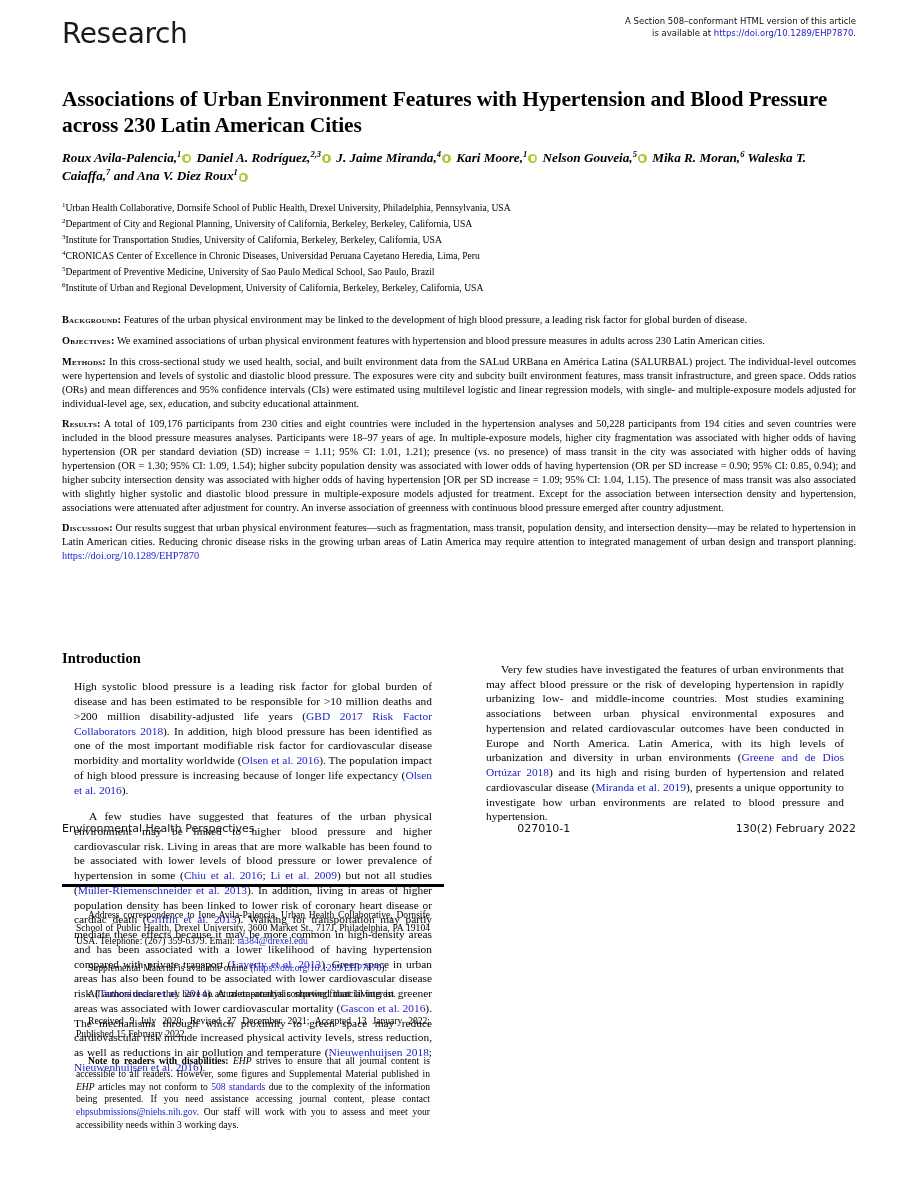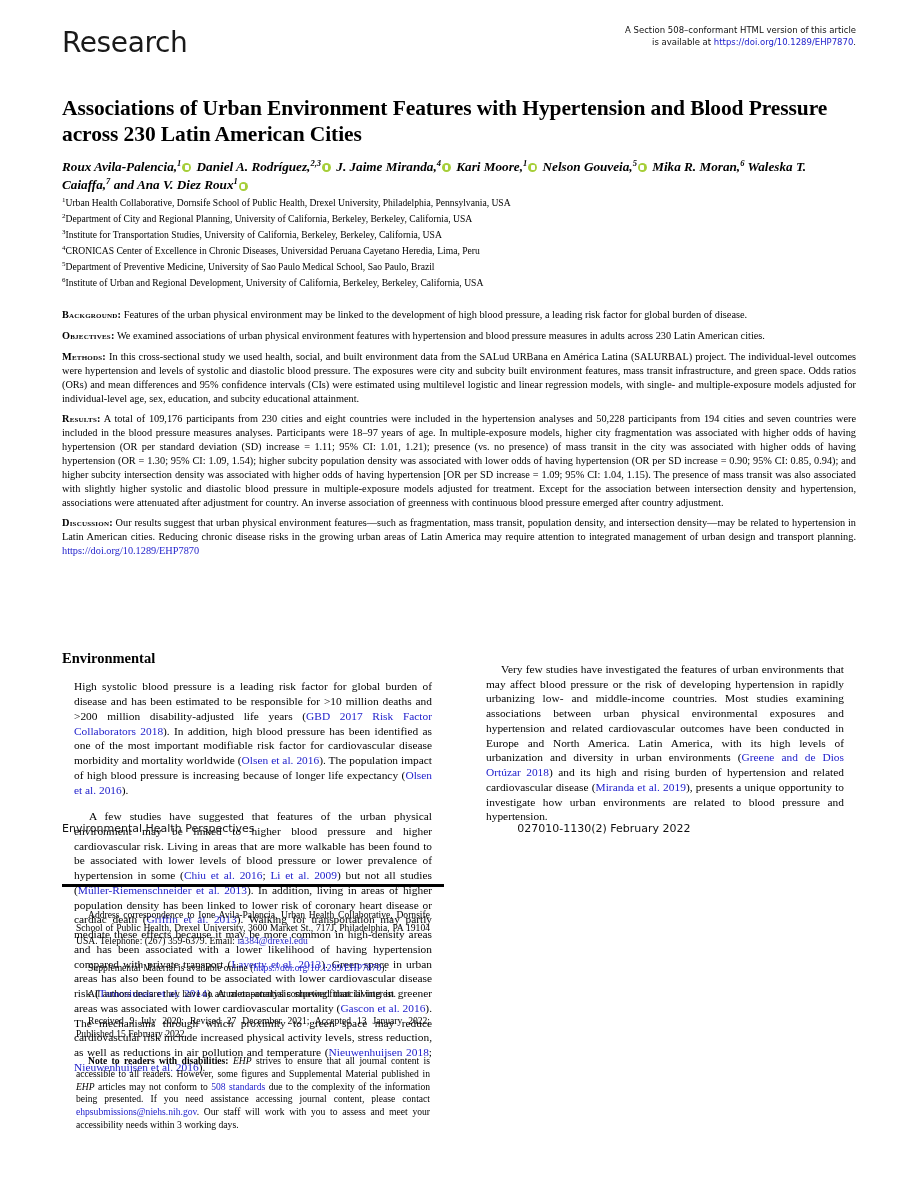--- a/index.html
+++ b/index.html
@@ -14,21 +14,21 @@
     font-family: "Liberation Serif", serif;
     color: #000000;
     overflow: hidden;
   }
   .page {
     position: absolute;
     left: 0; top: 0;
     width: 918px;
     height: 873px;
     box-sizing: border-box;
-    padding: 21px 62px 0 62px;
+    padding: 12px 62px 0 62px;
   }
 
   
   .masthead {
     display: flex;
     align-items: flex-start;
     justify-content: space-between;
     height: 62px;
   }
   .research-word {
@@ -88,20 +88,21 @@
     content: "";
     position: absolute;
     left: 2.6px; top: 2px;
     width: 3.8px; height: 5px;
     border-radius: 1px;
     background: #ffffff;
   }
 
   
   .affils {
+    margin-top: 14px;
     font-size: 9.6px;
     line-height: 1.56;
   }
   .affils div sup { font-size: 7px; }
 
   
   .abstract {
     margin-top: 17px;
     font-size: 10.3px;
     line-height: 1.345;
@@ -173,21 +174,21 @@
     bottom: 38px;
     width: 794px;
     display: flex;
     align-items: baseline;
     font-family: "DejaVu Sans", sans-serif;
     font-size: 11px;
     color: #111;
   }
   .footer .f-left { width: 38%; text-align: left; }
   .footer .f-center { width: 26%; text-align: right; }
-  .footer .f-right { width: 36%; }
+  .footer .f-right { width: 36%; text-align: right; }
 </style>
 </head>
 <body>
 
 <div class="page">
 
   <div class="masthead">
     <div class="research-word">Research</div>
     <div class="section508">
       <div>A Section 508–conformant HTML version of this article</div>
@@ -222,21 +223,21 @@
     <p><span class="sc">Background:</span><span> Features of the urban physical environment may be linked to the development of high blood pressure, a leading risk factor for global burden of disease.</span></p>
     <p><span class="sc">Objectives:</span><span> We examined associations of urban physical environment features with hypertension and blood pressure measures in adults across 230 Latin American cities.</span></p>
     <p><span class="sc">Methods:</span><span> In this cross-sectional study we used health, social, and built environment data from the SALud URBana en América Latina (SALURBAL) project. The individual-level outcomes were hypertension and levels of systolic and diastolic blood pressure. The exposures were city and subcity built environment features, mass transit infrastructure, and green space. Odds ratios (ORs) and mean differences and 95% confidence intervals (CIs) were estimated using multilevel logistic and linear regression models, with single- and multiple-exposure models adjusted for individual-level age, sex, education, and subcity educational attainment.</span></p>
     <p><span class="sc">Results:</span><span> A total of 109,176 participants from 230 cities and eight countries were included in the hypertension analyses and 50,228 participants from 194 cities and seven countries were included in the blood pressure measures analyses. Participants were 18–97 years of age. In multiple-exposure models, higher city fragmentation was associated with higher odds of having hypertension (OR per standard deviation (SD) increase = 1.11; 95% CI: 1.01, 1.21); presence (vs. no presence) of mass transit in the city was associated with higher odds of having hypertension (OR = 1.30; 95% CI: 1.09, 1.54); higher subcity population density was associated with lower odds of having hypertension (OR per SD increase = 0.90; 95% CI: 0.85, 0.94); and higher subcity intersection density was associated with higher odds of having hypertension [OR per SD increase = 1.09; 95% CI: 1.04, 1.15). The presence of mass transit was also associated with slightly higher systolic and diastolic blood pressure in multiple-exposure models adjusted for treatment. Except for the association between intersection density and hypertension, associations were attenuated after adjustment for country. An inverse association of greenness with continuous blood pressure emerged after country adjustment.</span></p>
     <p><span class="sc">Discussion:</span><span> Our results suggest that urban physical environment features—such as fragmentation, mass transit, population density, and intersection density—may be related to hypertension in Latin American cities. Reducing chronic disease risks in the growing urban areas of Latin America may require attention to integrated management of urban design and transport planning. </span><a class="link" href="#">https://doi.org/10.1289/EHP7870</a></p>
   </div>
 
   <div class="body-cols">
 
     <div class="col col-left">
-      <h2>Environmental</h2>
+      <h2>Introduction</h2>
       <p><span>High systolic blood pressure is a leading risk factor for global burden of disease and has been estimated to be responsible for &gt;10 million deaths and &gt;200 million disability-adjusted life years (</span><a class="link" href="#">GBD 2017 Risk Factor Collaborators 2018</a><span>). In addition, high blood pressure has been identified as one of the most important modifiable risk factor for cardiovascular disease morbidity and mortality worldwide (</span><a class="link" href="#">Olsen et al. 2016</a><span>). The population impact of high blood pressure is increasing because of longer life expectancy (</span><a class="link" href="#">Olsen et al. 2016</a><span>).</span></p>
       <p class="indent"><span>A few studies have suggested that features of the urban physical environment may be linked to higher blood pressure and higher cardiovascular risk. Living in areas that are more walkable has been found to be associated with lower levels of blood pressure or lower prevalence of hypertension in some (</span><a class="link" href="#">Chiu et al. 2016</a><span>; </span><a class="link" href="#">Li et al. 2009</a><span>) but not all studies (</span><a class="link" href="#">Müller-Riemenschneider et al. 2013</a><span>). In addition, living in areas of higher population density has been linked to lower risk of coronary heart disease or cardiac death (</span><a class="link" href="#">Griffin et al. 2013</a><span>). Walking for transportation may partly mediate these effects because it may be more common in high-density areas and has been associated with a lower likelihood of having hypertension compared with private transport (</span><a class="link" href="#">Laverty et al. 2013</a><span>). Green space in urban areas has also been found to be associated with lower cardiovascular disease risk (</span><a class="link" href="#">Tamosiunas et al. 2014</a><span>). A meta-analysis showed that living in greener areas was associated with lower cardiovascular mortality (</span><a class="link" href="#">Gascon et al. 2016</a><span>). The mechanisms through which proximity to green space may reduce cardiovascular risk include increased physical activity levels, stress reduction, as well as reductions in air pollution and temperature (</span><a class="link" href="#">Nieuwenhuijsen 2018</a><span>; </span><a class="link" href="#">Nieuwenhuijsen et al. 2016</a><span>).</span><span></span></p>
     </div>
 
     <div class="col col-right">
       <p><span></span></p>
       <p class="indent"><span>Very few studies have investigated the features of urban environments that may affect blood pressure or the risk of developing hypertension in rapidly urbanizing low- and middle-income countries. Most studies examining associations between urban physical environmental exposures and hypertension and related cardiovascular outcomes have been conducted in Europe and North America. Latin America, with its high levels of urbanization and diversity in urban environments (</span><a class="link" href="#">Greene and de Dios Ortúzar 2018</a><span>) and its high and rising burden of hypertension and related cardiovascular disease (</span><a class="link" href="#">Miranda et al. 2019</a><span>), presents a unique opportunity to investigate how urban environments are related to blood pressure and hypertension.</span></p>
     </div>
 
   </div>

